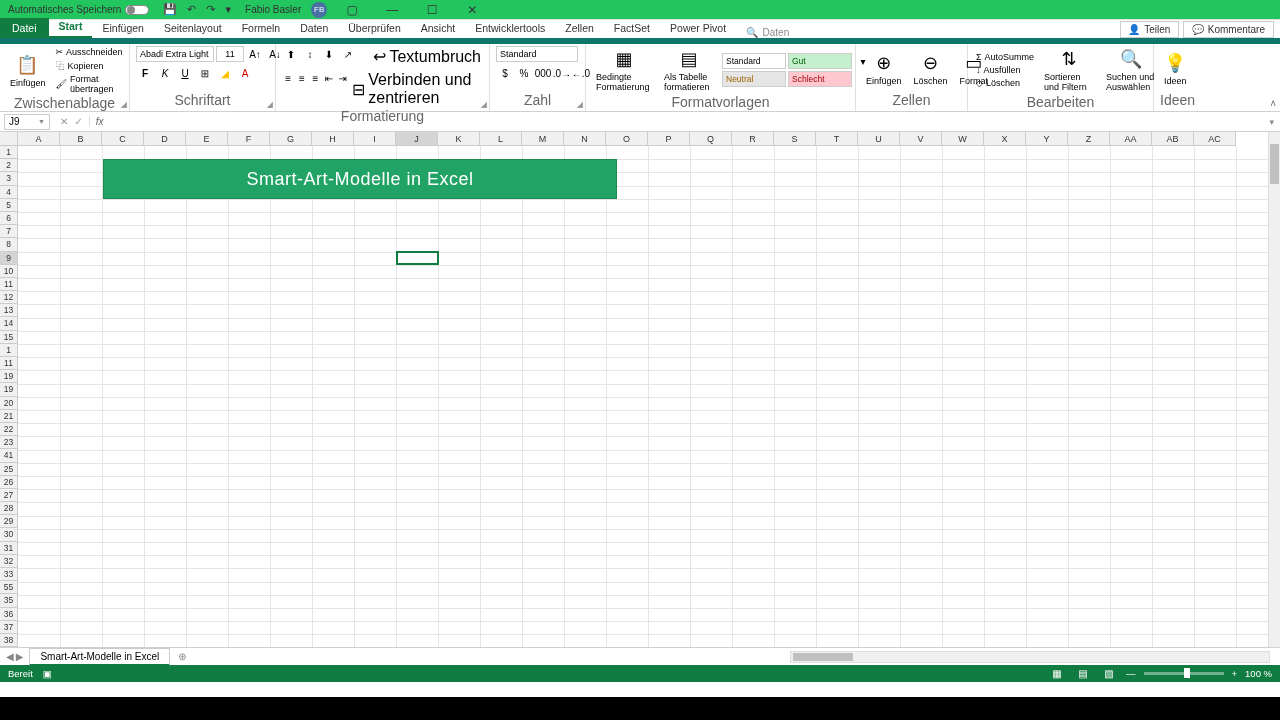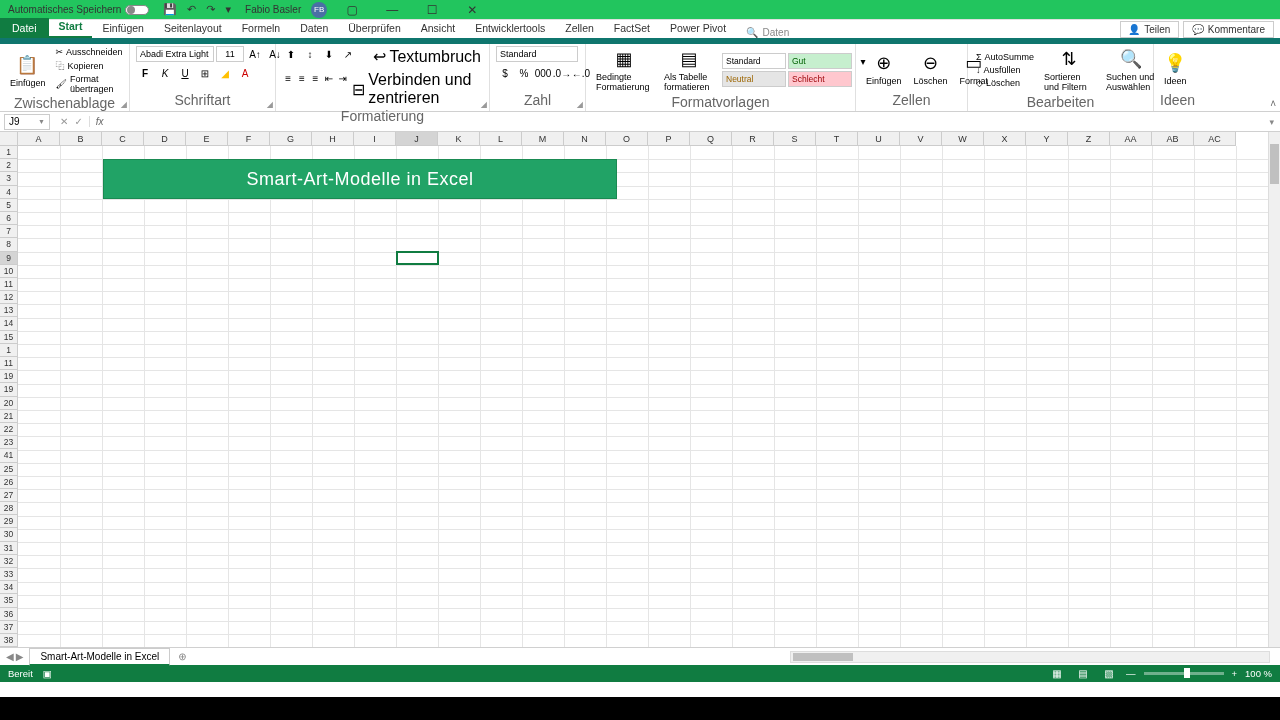--- a/index.html
+++ b/index.html
@@ -387,21 +387,21 @@
         <div class="row-h">41</div>
         <div class="row-h">25</div>
         <div class="row-h">26</div>
         <div class="row-h">27</div>
         <div class="row-h">28</div>
         <div class="row-h">29</div>
         <div class="row-h">30</div>
         <div class="row-h">31</div>
         <div class="row-h">32</div>
         <div class="row-h">33</div>
-        <div class="row-h">34</div>
+        <div class="row-h">55</div>
         <div class="row-h">35</div>
         <div class="row-h">36</div>
         <div class="row-h">37</div>
         <div class="row-h">38</div>
       </div>
     <div class="cells" id="cells">
       <div class="banner" style="left:85px;top:13px;width:514px;height:40px">Smart-Art-Modelle in Excel</div>
       <div class="active-cell" style="left:378px;top:105px;width:43px;height:14px"></div>
     <div class="gridline-v" style="left: 42px;"></div>
         <div class="gridline-v" style="left: 84px;"></div>

